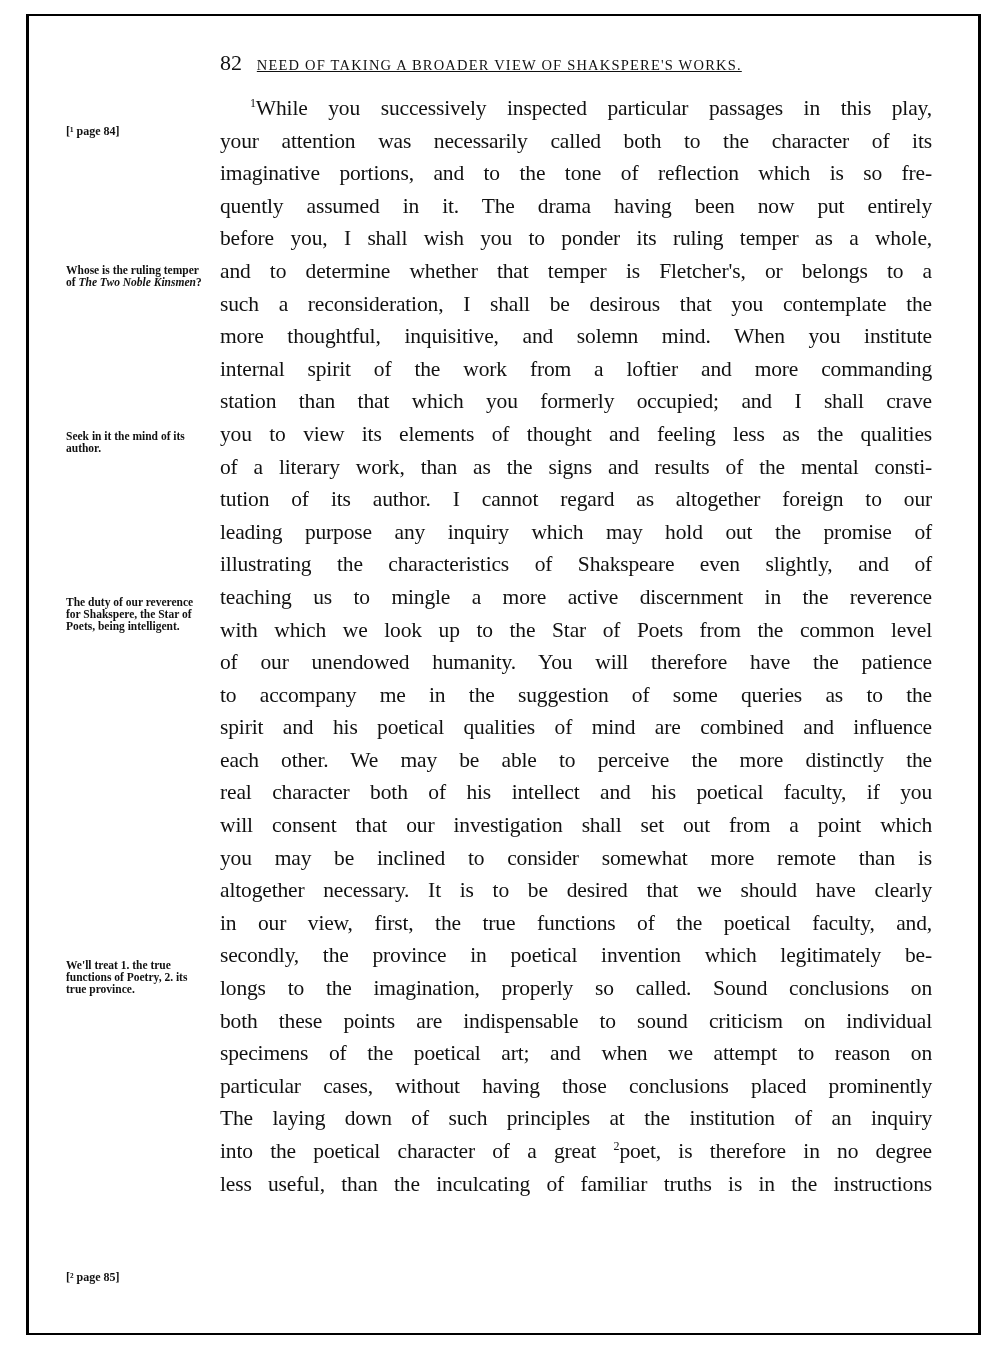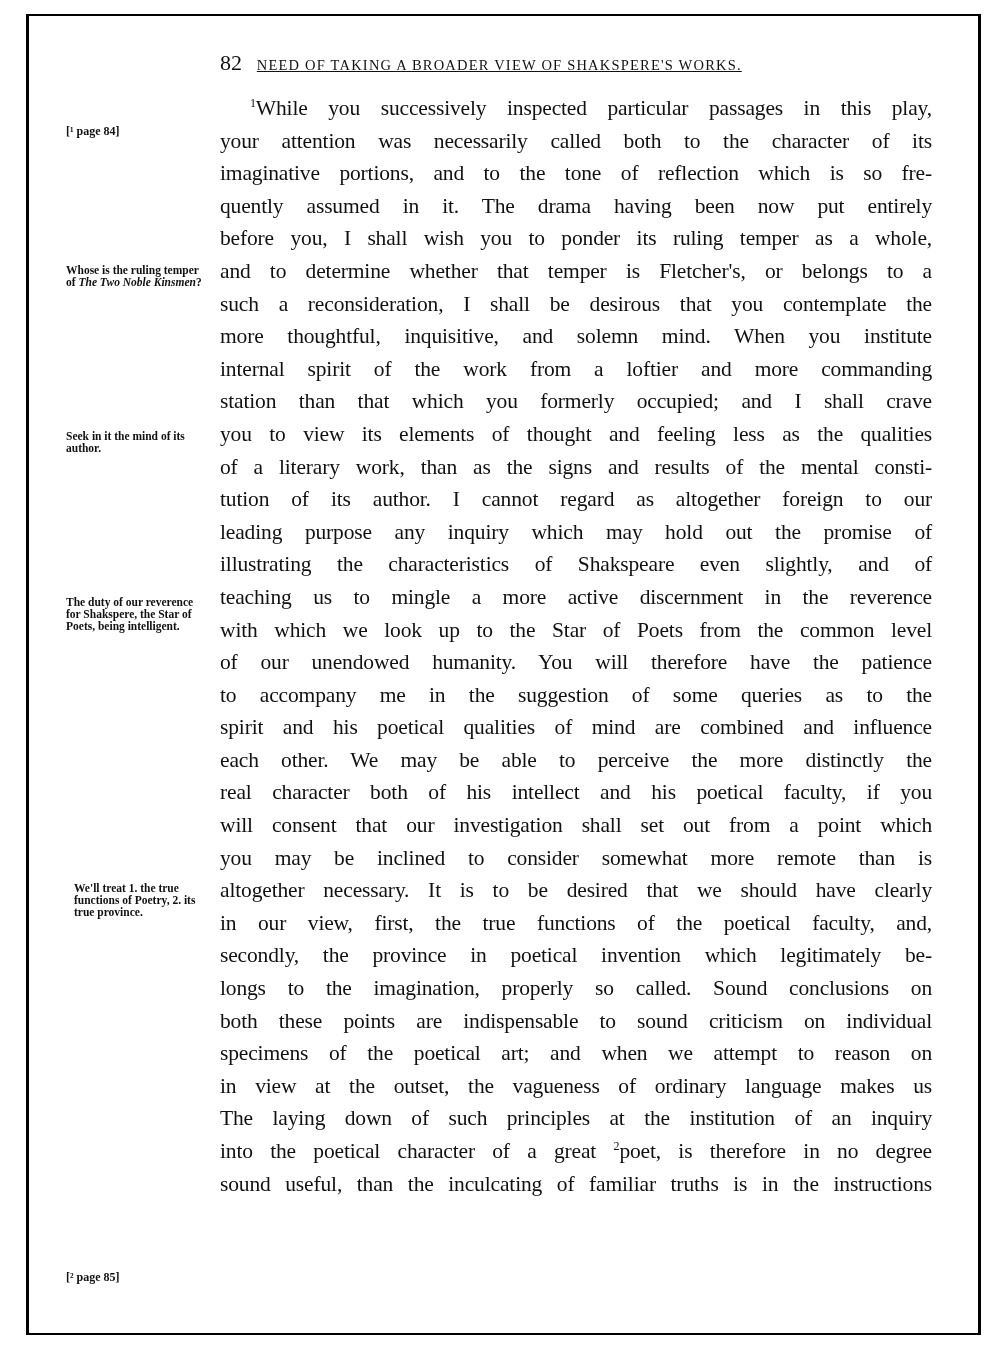--- a/index.html
+++ b/index.html
@@ -95,21 +95,21 @@
 </div>
 
 <div class="pageref" style="top:102px;margin-top:22px;">[¹ page 84]</div>
 <div class="pageref" style="top:1270px;">[² page 85]</div>
 
 <div class="sidenote" style="top:237px;margin-top:27px;">
   <span>Whose is the ruling temper of </span><i>The Two Noble Kinsmen</i><span>?</span>
 </div>
 <div class="sidenote" style="top:430px;">Seek in it the mind of its author.</div>
 <div class="sidenote" style="top:596px;">The duty of our reverence for Shakspere, the Star of Poets, being intelligent.</div>
-<div class="sidenote" style="top:882px;margin-left:8px;">We'll treat 1. the true functions of Poetry, 2. its true province.</div>
+<div class="sidenote" style="top:959px;">We'll treat 1. the true functions of Poetry, 2. its true province.</div>
 
 <div class="body-text">
   <div class="line first"><sup>1</sup><span>While you successively inspected particular passages in this play,</span></div>
   <div class="line">your attention was necessarily called both to the character of its</div>
   <div class="line">imaginative portions, and to the tone of reflection which is so fre-</div>
   <div class="line">quently assumed in it.  The drama having been now put entirely</div>
   <div class="line">before you, I shall wish you to ponder its ruling temper as a whole,</div>
   <div class="line">and to determine whether that temper is Fletcher's, or belongs to a</div>
   <div class="line">such a reconsideration, I shall be desirous that you contemplate the</div>
   <div class="line">more thoughtful, inquisitive, and solemn mind.  When you institute</div>
@@ -128,17 +128,17 @@
   <div class="line">each other.  We may be able to perceive the more distinctly the</div>
   <div class="line">real character both of his intellect and his poetical faculty, if you</div>
   <div class="line">will consent that our investigation shall set out from a point which</div>
   <div class="line">you may be inclined to consider somewhat more remote than is</div>
   <div class="line">altogether necessary.  It is to be desired that we should have clearly</div>
   <div class="line">in our view, first, the true functions of the poetical faculty, and,</div>
   <div class="line">secondly, the province in poetical invention which legitimately be-</div>
   <div class="line">longs to the imagination, properly so called.  Sound conclusions on</div>
   <div class="line">both these points are indispensable to sound criticism on individual</div>
   <div class="line">specimens of the poetical art; and when we attempt to reason on</div>
-  <div class="line">in view at the outset, the vagueness of ordinary language makes us</div>
+  <div class="line">particular cases, without having those conclusions placed prominently</div>
   <div class="line">The laying down of such principles at the institution of an inquiry</div>
   <div class="line"><span>into the poetical character of a great </span><sup>2</sup><span>poet, is therefore in no degree</span></div>
-  <div class="line">sound useful, than the inculcating of familiar truths is in the instructions</div>
+  <div class="line">less useful, than the inculcating of familiar truths is in the instructions</div>
 </div>
 
 </body></html>

